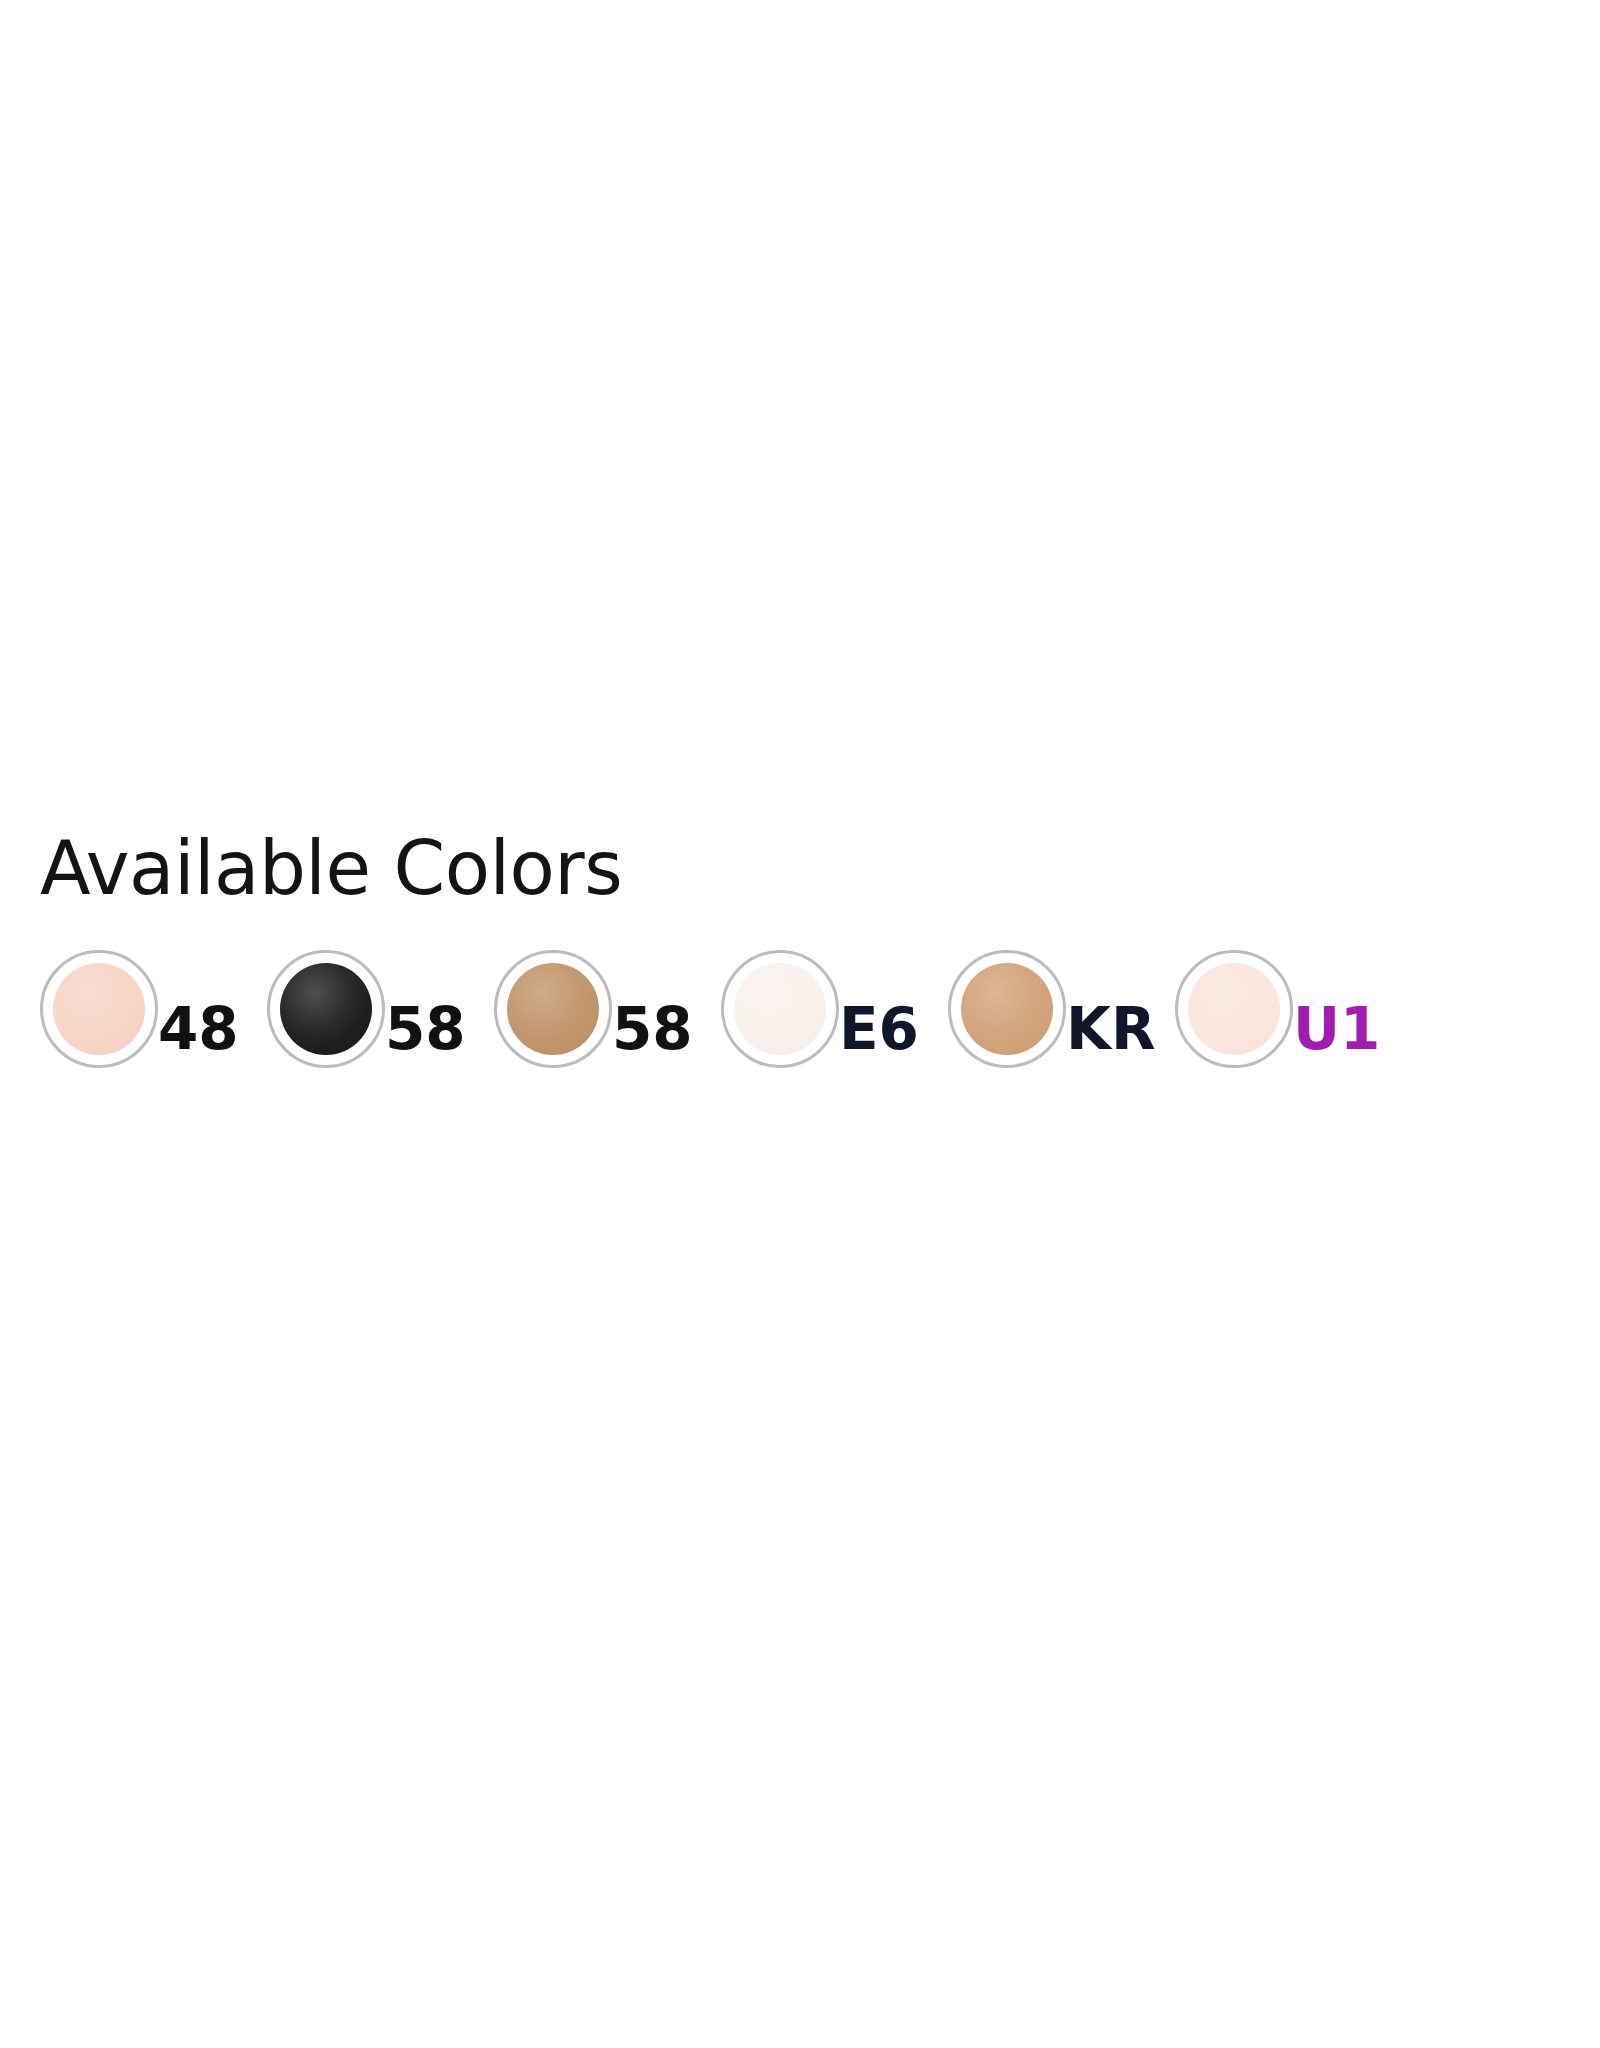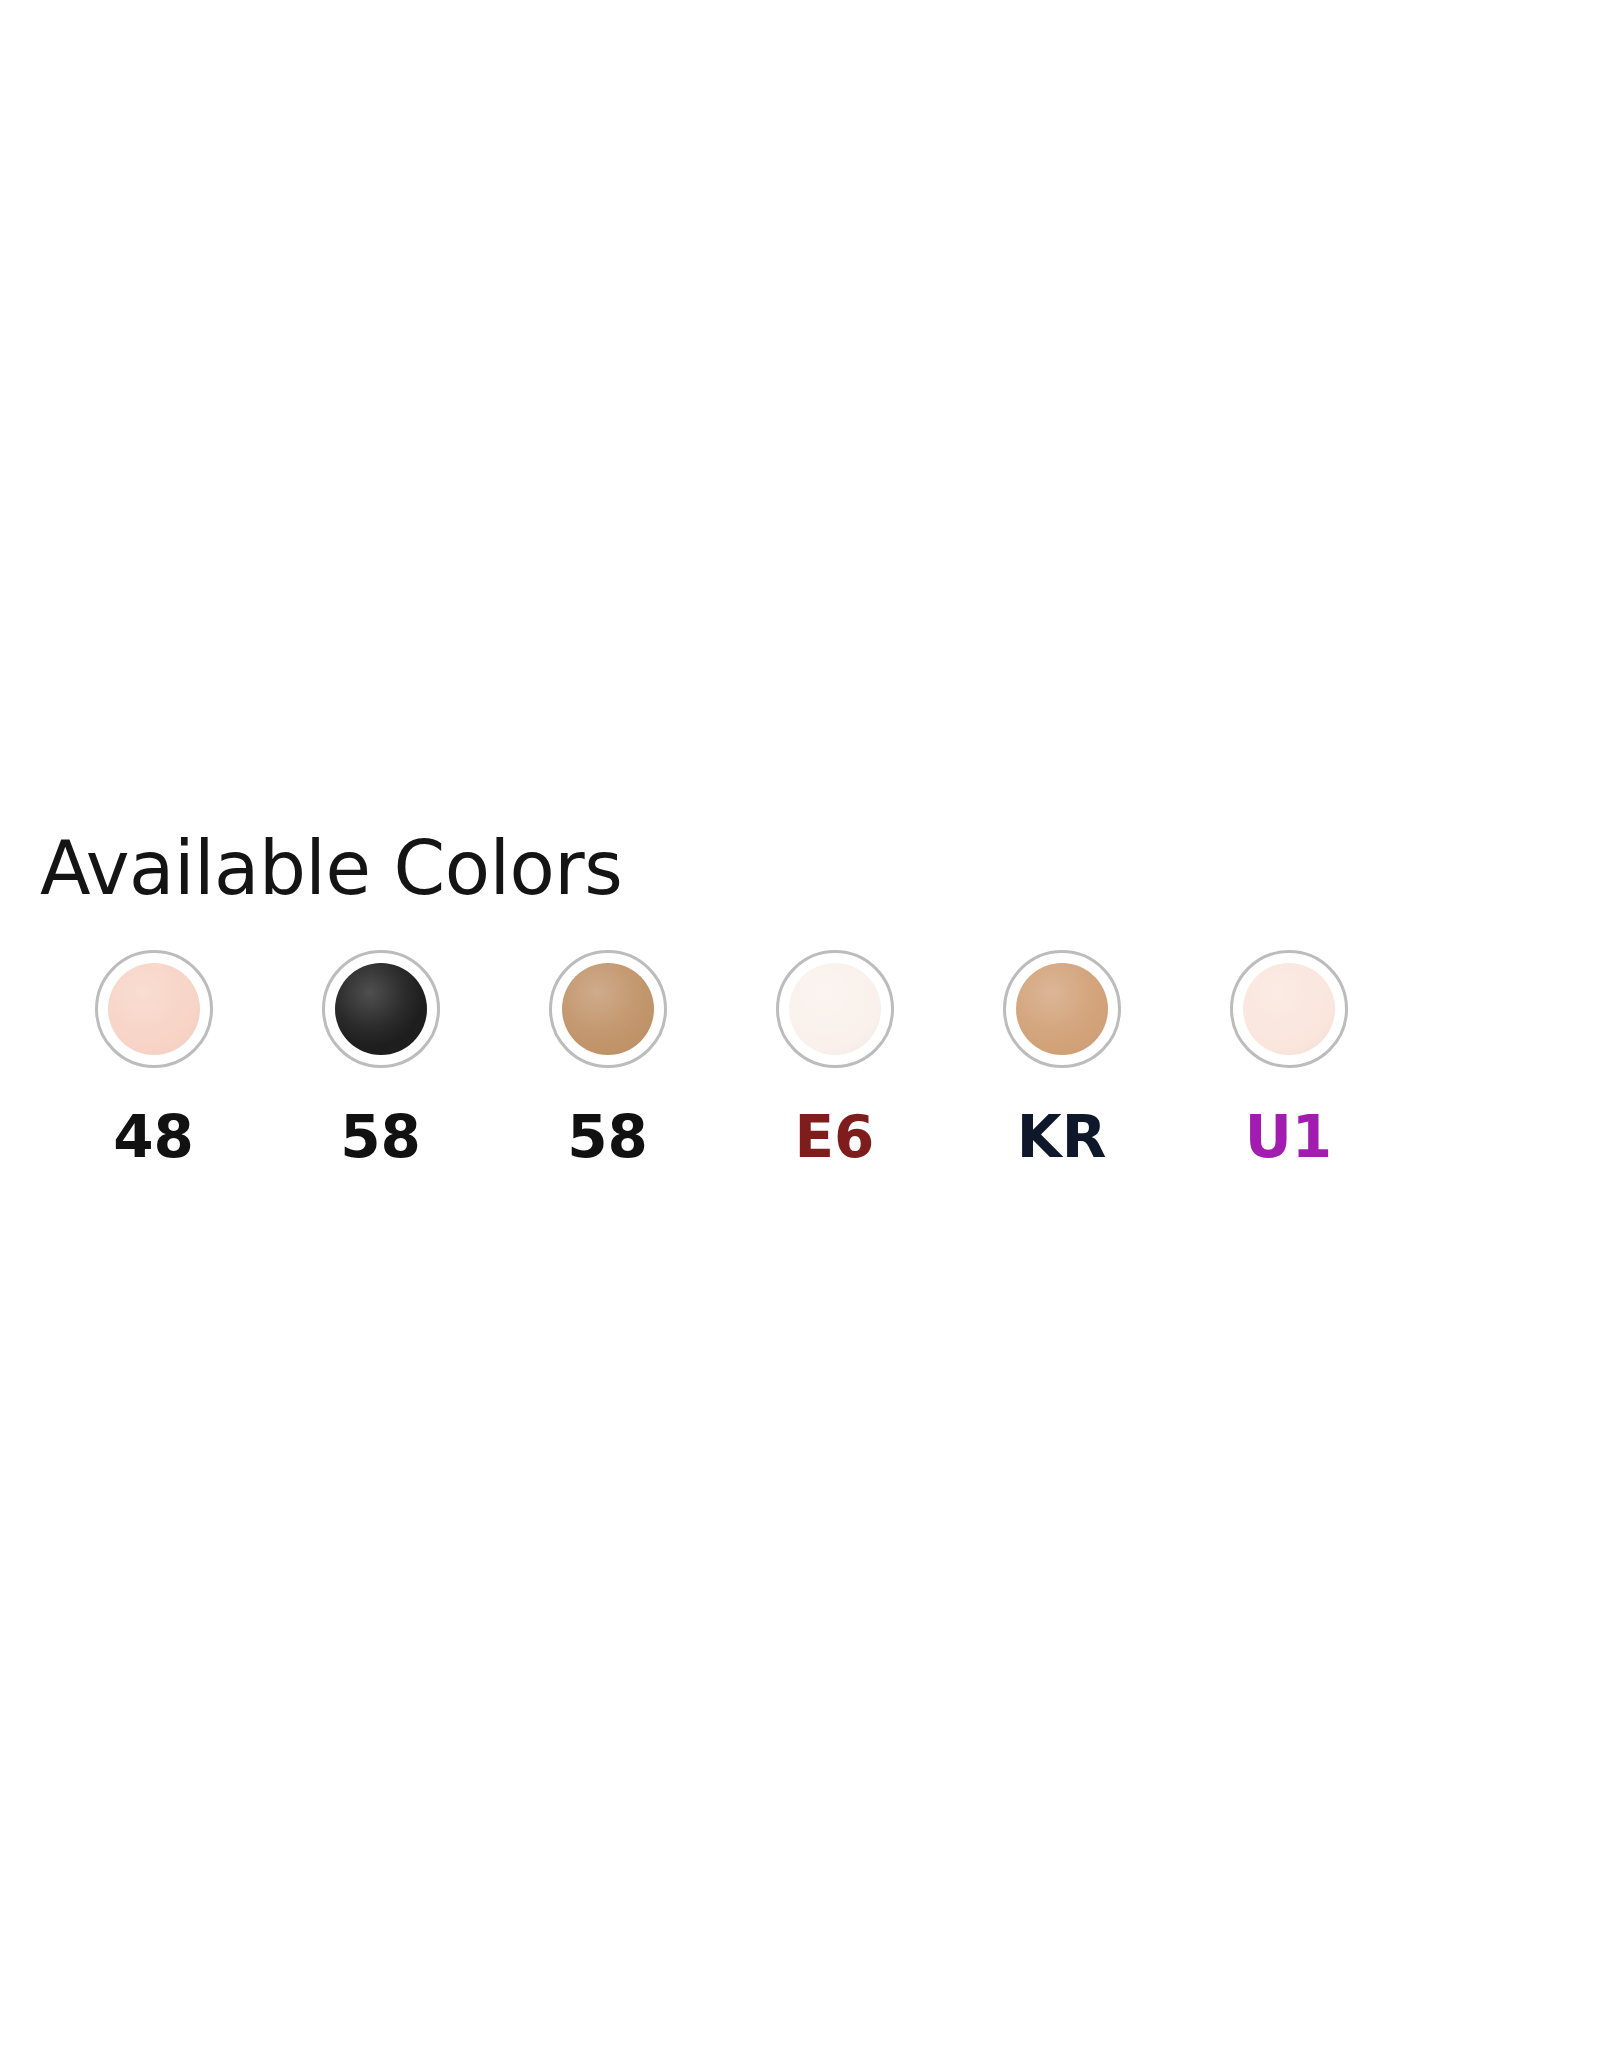--- a/index.html
+++ b/index.html
@@ -48,21 +48,21 @@
     width: 1530px;
     display: flex;
     flex-direction: row;
     align-items: flex-start;
     gap: 0px;
   }
 
   .swatch-cell {
     width: 227px;
     display: flex;
-    flex-direction: column;
+    flex-direction: row;
     align-items: center;
   }
 
   
   .swatch-ring {
     width: 118px;
     height: 118px;
     border-radius: 50%;
     border: 3px solid #bcbcbc;
     background: #ffffff;
@@ -135,21 +135,21 @@
       <div class="swatch-ring" style="border-color: rgb(188, 188, 188); background: rgb(255, 255, 255);">
         <div class="swatch-fill" style="background: rgb(193, 148, 106);"></div>
       </div>
       <div class="swatch-label" style="color: rgb(17, 17, 17);">58</div>
     </div>
 
     <div class="swatch-cell">
       <div class="swatch-ring" style="border-color: rgb(188, 188, 188); background: rgb(255, 255, 255);">
         <div class="swatch-fill" style="background: rgb(250, 241, 236);"></div>
       </div>
-      <div class="swatch-label" style="color: #7f1d1d;">E6</div>
+      <div class="swatch-label" style="color: #0f172a;">E6</div>
     </div>
 
     <div class="swatch-cell">
       <div class="swatch-ring" style="border-color: rgb(188, 188, 188); background: rgb(255, 255, 255);">
         <div class="swatch-fill" style="background: rgb(210, 162, 121);"></div>
       </div>
       <div class="swatch-label" style="color: #0f172a;">KR</div>
     </div>
 
     <div class="swatch-cell">

